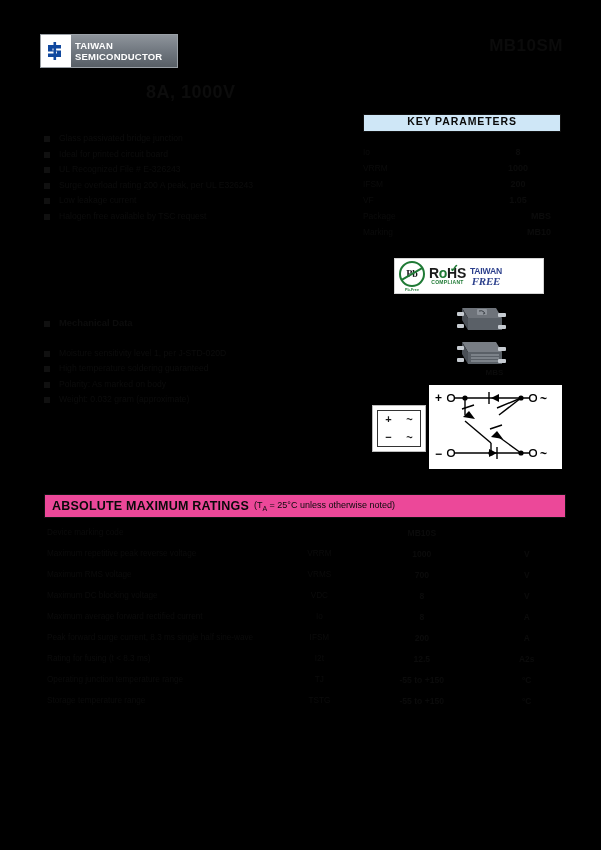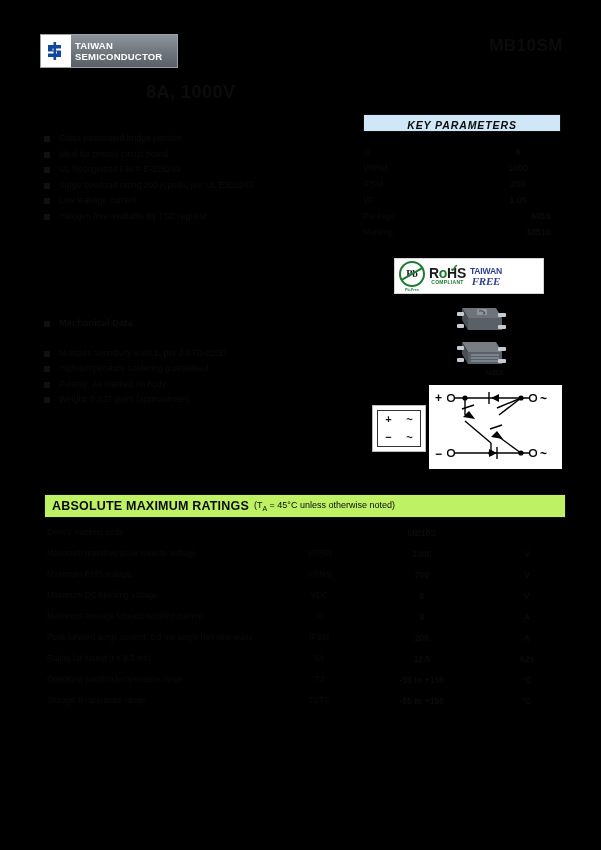--- a/index.html
+++ b/index.html
@@ -32,21 +32,21 @@
   .features.second{top:318px;}
   .feat{display:flex;align-items:flex-start;margin-bottom:5.6px;}
   .feat .bullet{width:6px;height:6px;background:#101010;margin-top:3px;margin-right:9px;flex:0 0 auto;}
   .feat .txt{font-size:8.6px;line-height:10px;color:#0c0c0c;}
   .feat.lead .txt{font-size:9.4px;font-weight:bold;}
   .gap{height:14px;}
 
   
   .kp-wrap{position:absolute;left:363px;top:114px;width:198px;}
   .kp-head{background:#cfe7f7;border:1px solid #111;height:16px;
-    display:flex;align-items:flex-end;justify-content:center;font-style:italic;}
+    display:flex;align-items:flex-start;justify-content:center;}
   .kp-head span{font-size:10.5px;font-weight:bold;letter-spacing:.9px;color:#0a0a0a;}
   .kp-rows{margin-top:12px;}
   .kp-row{display:flex;align-items:center;height:16px;}
   .kp-row .kp-label{flex:1;font-size:8.4px;color:#0b0b0b;}
   .kp-row .kp-val{width:86px;text-align:center;font-size:9px;font-weight:bold;color:#0b0b0b;}
   .kp-row.r-right .kp-val{width:120px;text-align:right;padding-right:10px;}
 
   
   .badges{position:absolute;left:394px;top:258px;width:140px;height:34px;
     background:#ffffff;border:1px solid #d4d4d4;display:flex;align-items:center;gap:4px;padding:0 4px;}
@@ -79,21 +79,21 @@
   .pin-box{position:absolute;left:372px;top:405px;width:52px;height:45px;
     background:#ffffff;border:1px solid #bdbdbd;display:flex;align-items:center;justify-content:center;}
   .pin-inner{width:42px;height:35px;border:1.6px solid #333;display:grid;
     grid-template-columns:1fr 1fr;grid-template-rows:1fr 1fr;place-items:center;}
   .pin-inner span{font-size:11px;font-weight:bold;color:#1a1a1a;line-height:1;}
   .schem-cap{position:absolute;left:428px;top:368px;width:133px;text-align:center;
     font-size:8px;font-weight:bold;color:#0b0b0b;}
 
   
   .amr-head{position:absolute;left:44px;top:494px;width:513px;height:22px;
-    background:#bef264;border:1px solid #111;display:flex;align-items:center;padding-left:7px;}
+    background:#ec4899;border:1px solid #111;display:flex;align-items:center;padding-left:7px;}
   .amr-head .t1{font-size:12.5px;font-weight:bold;color:#0a0a0a;letter-spacing:.2px;}
   .amr-head .t2{font-size:9px;color:#0a0a0a;margin-left:5px;}
   .amr-head .t2 sub{font-size:7px;}
 
   .amr-table{position:absolute;left:44px;top:522px;width:513px;}
   .amr-row{display:flex;align-items:center;height:21px;}
   .amr-c-param{width:246px;font-size:8.2px;color:#0b0b0b;padding-left:3px;}
   .amr-c-sym{width:56px;text-align:center;font-size:8.2px;color:#0b0b0b;}
   .amr-c-val{width:150px;text-align:center;font-size:8.6px;font-weight:bold;color:#0b0b0b;}
   .amr-c-unit{width:61px;text-align:center;font-size:8.4px;font-weight:bold;color:#0b0b0b;}
@@ -315,21 +315,21 @@
         <text x="6" y="17">+</text>
         <text x="6" y="73">−</text>
         <text x="111" y="18">~</text>
         <text x="111" y="73">~</text>
       </g>
     </svg>
   </div>
 
   <div class="amr-head">
     <span class="t1">ABSOLUTE MAXIMUM RATINGS</span>
-    <span class="t2"><span>(T</span><sub>A</sub><span> = 45°C unless otherwise noted)</span></span>
+    <span class="t2"><span>(T</span><sub>A</sub><span> = 25°C unless otherwise noted)</span></span>
   </div>
 
   <div class="amr-table" id="amr-table">
       <div class="amr-row">
         <div class="amr-c-param">Device marking code</div>
         <div class="amr-c-sym"></div>
         <div class="amr-c-val">MB10S</div>
         <div class="amr-c-unit"></div>
       </div>
       <div class="amr-row">

